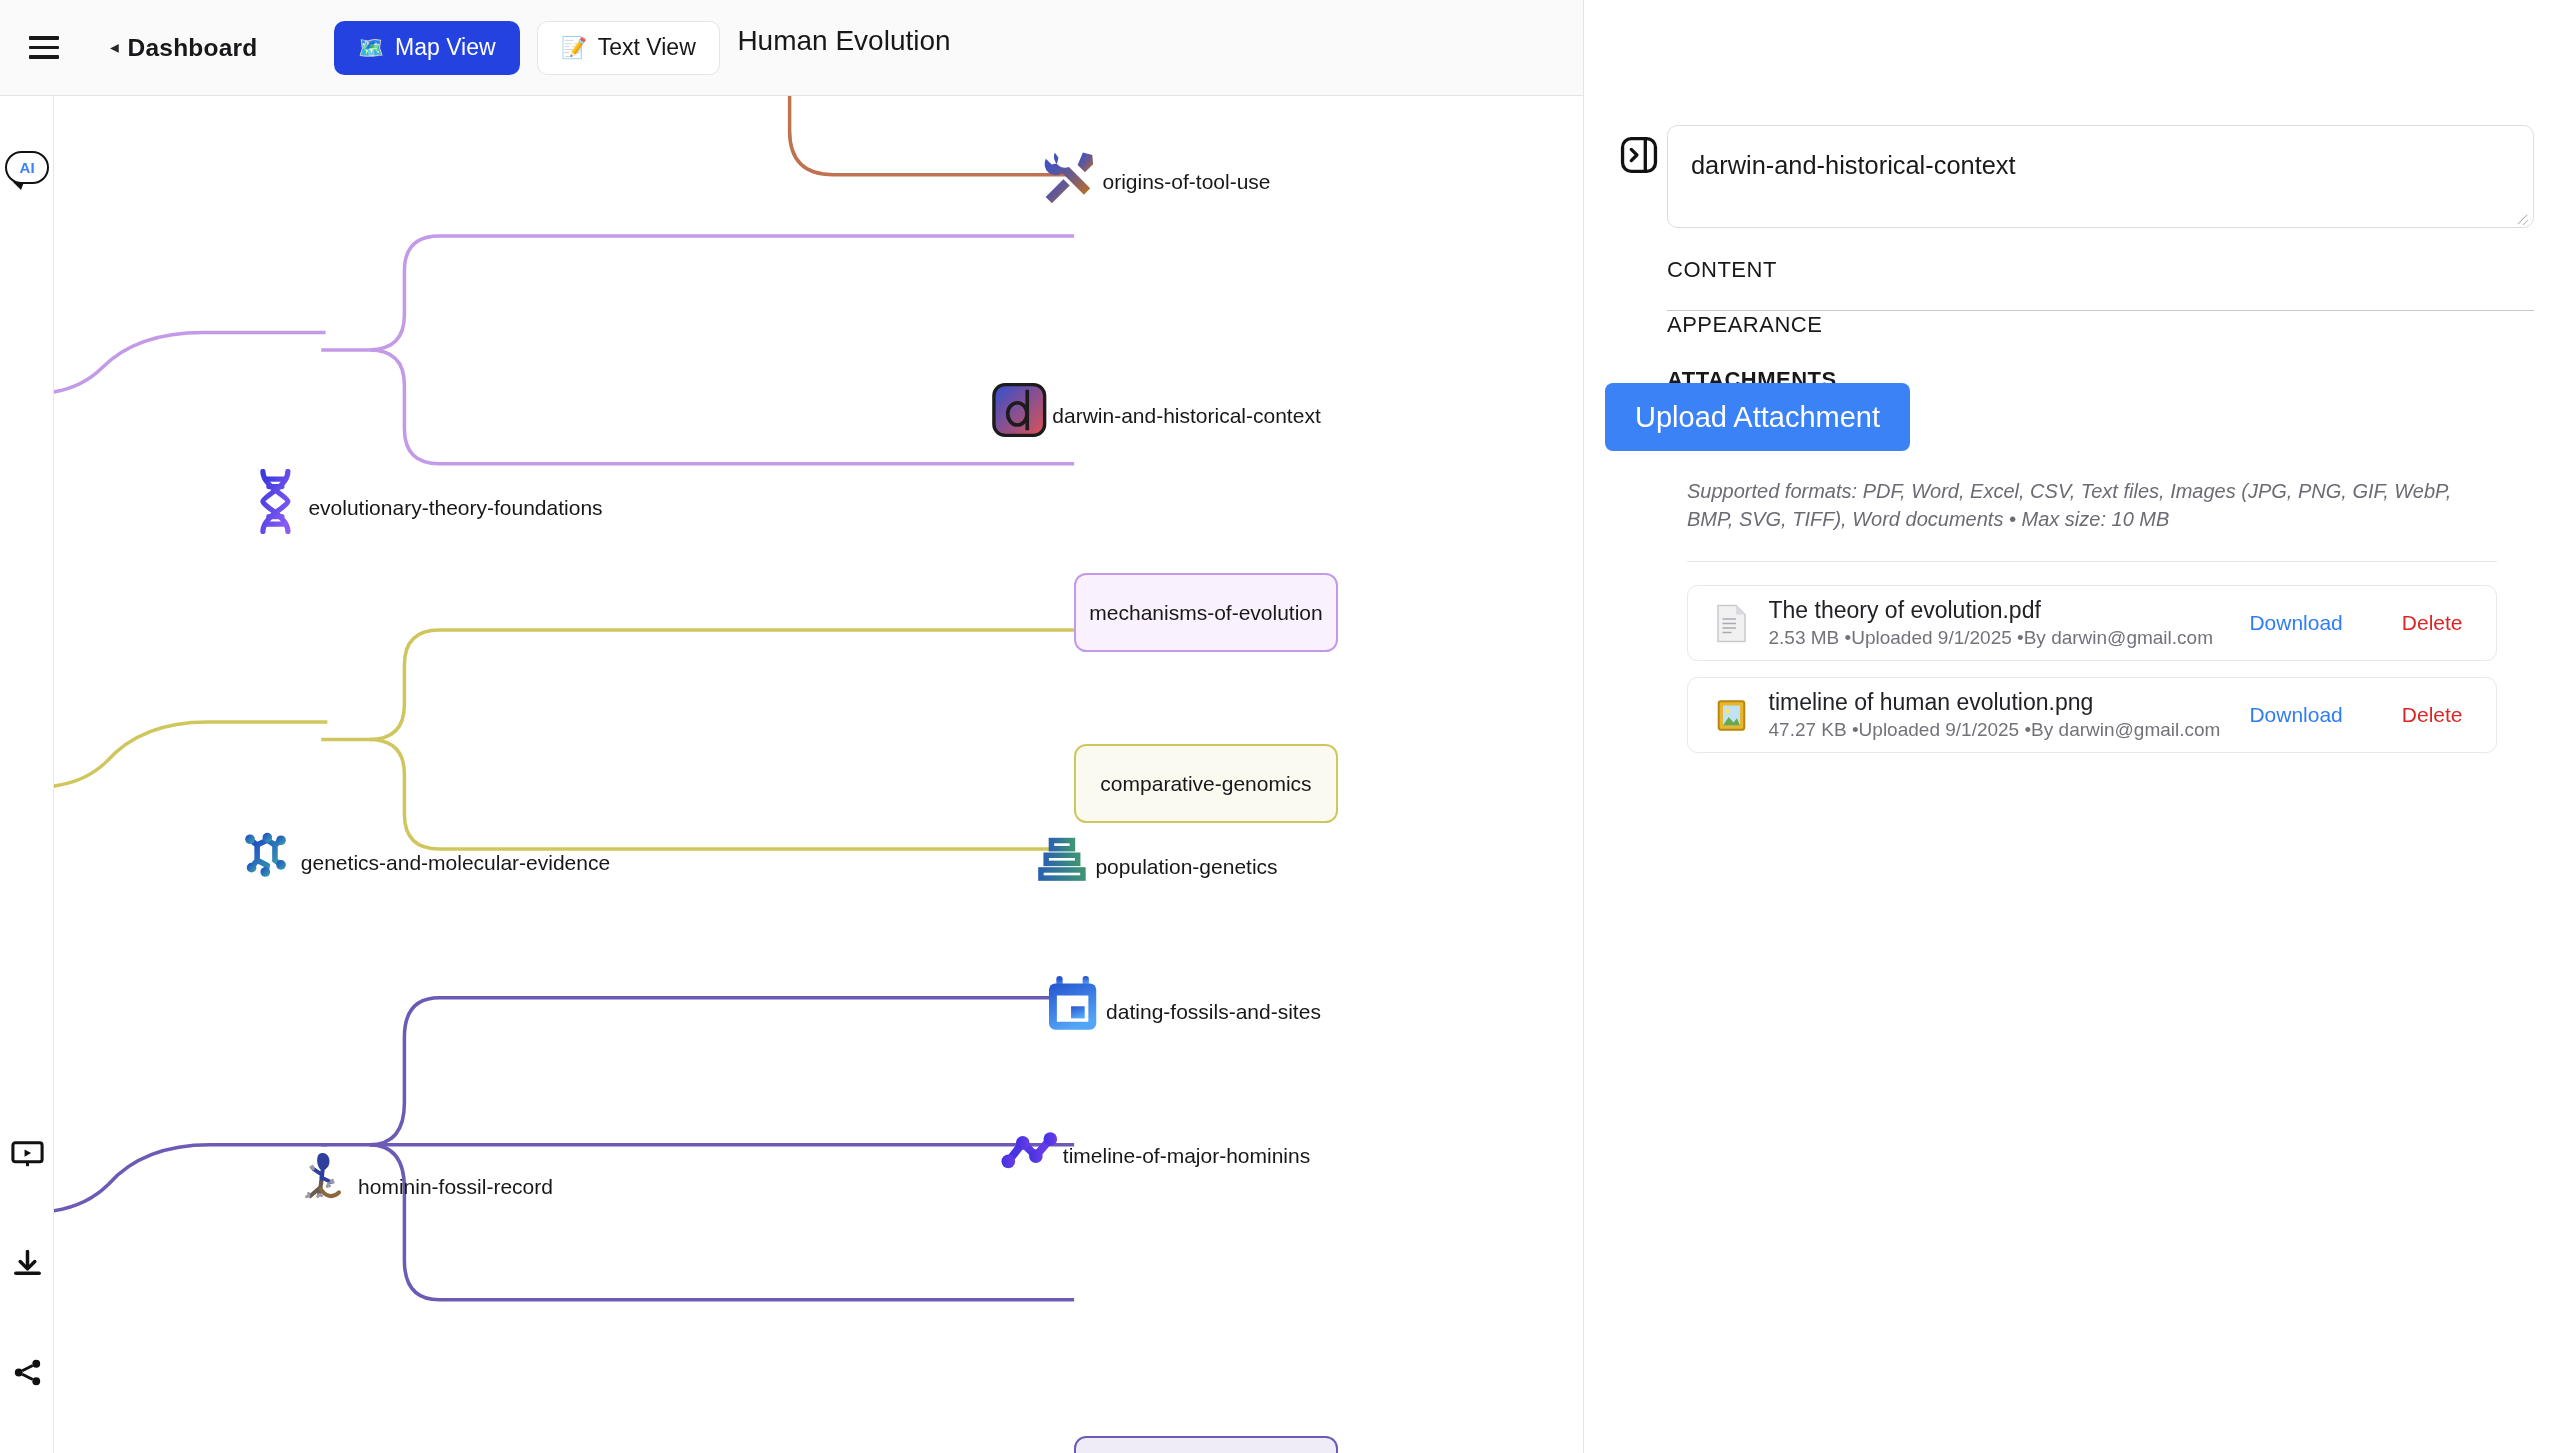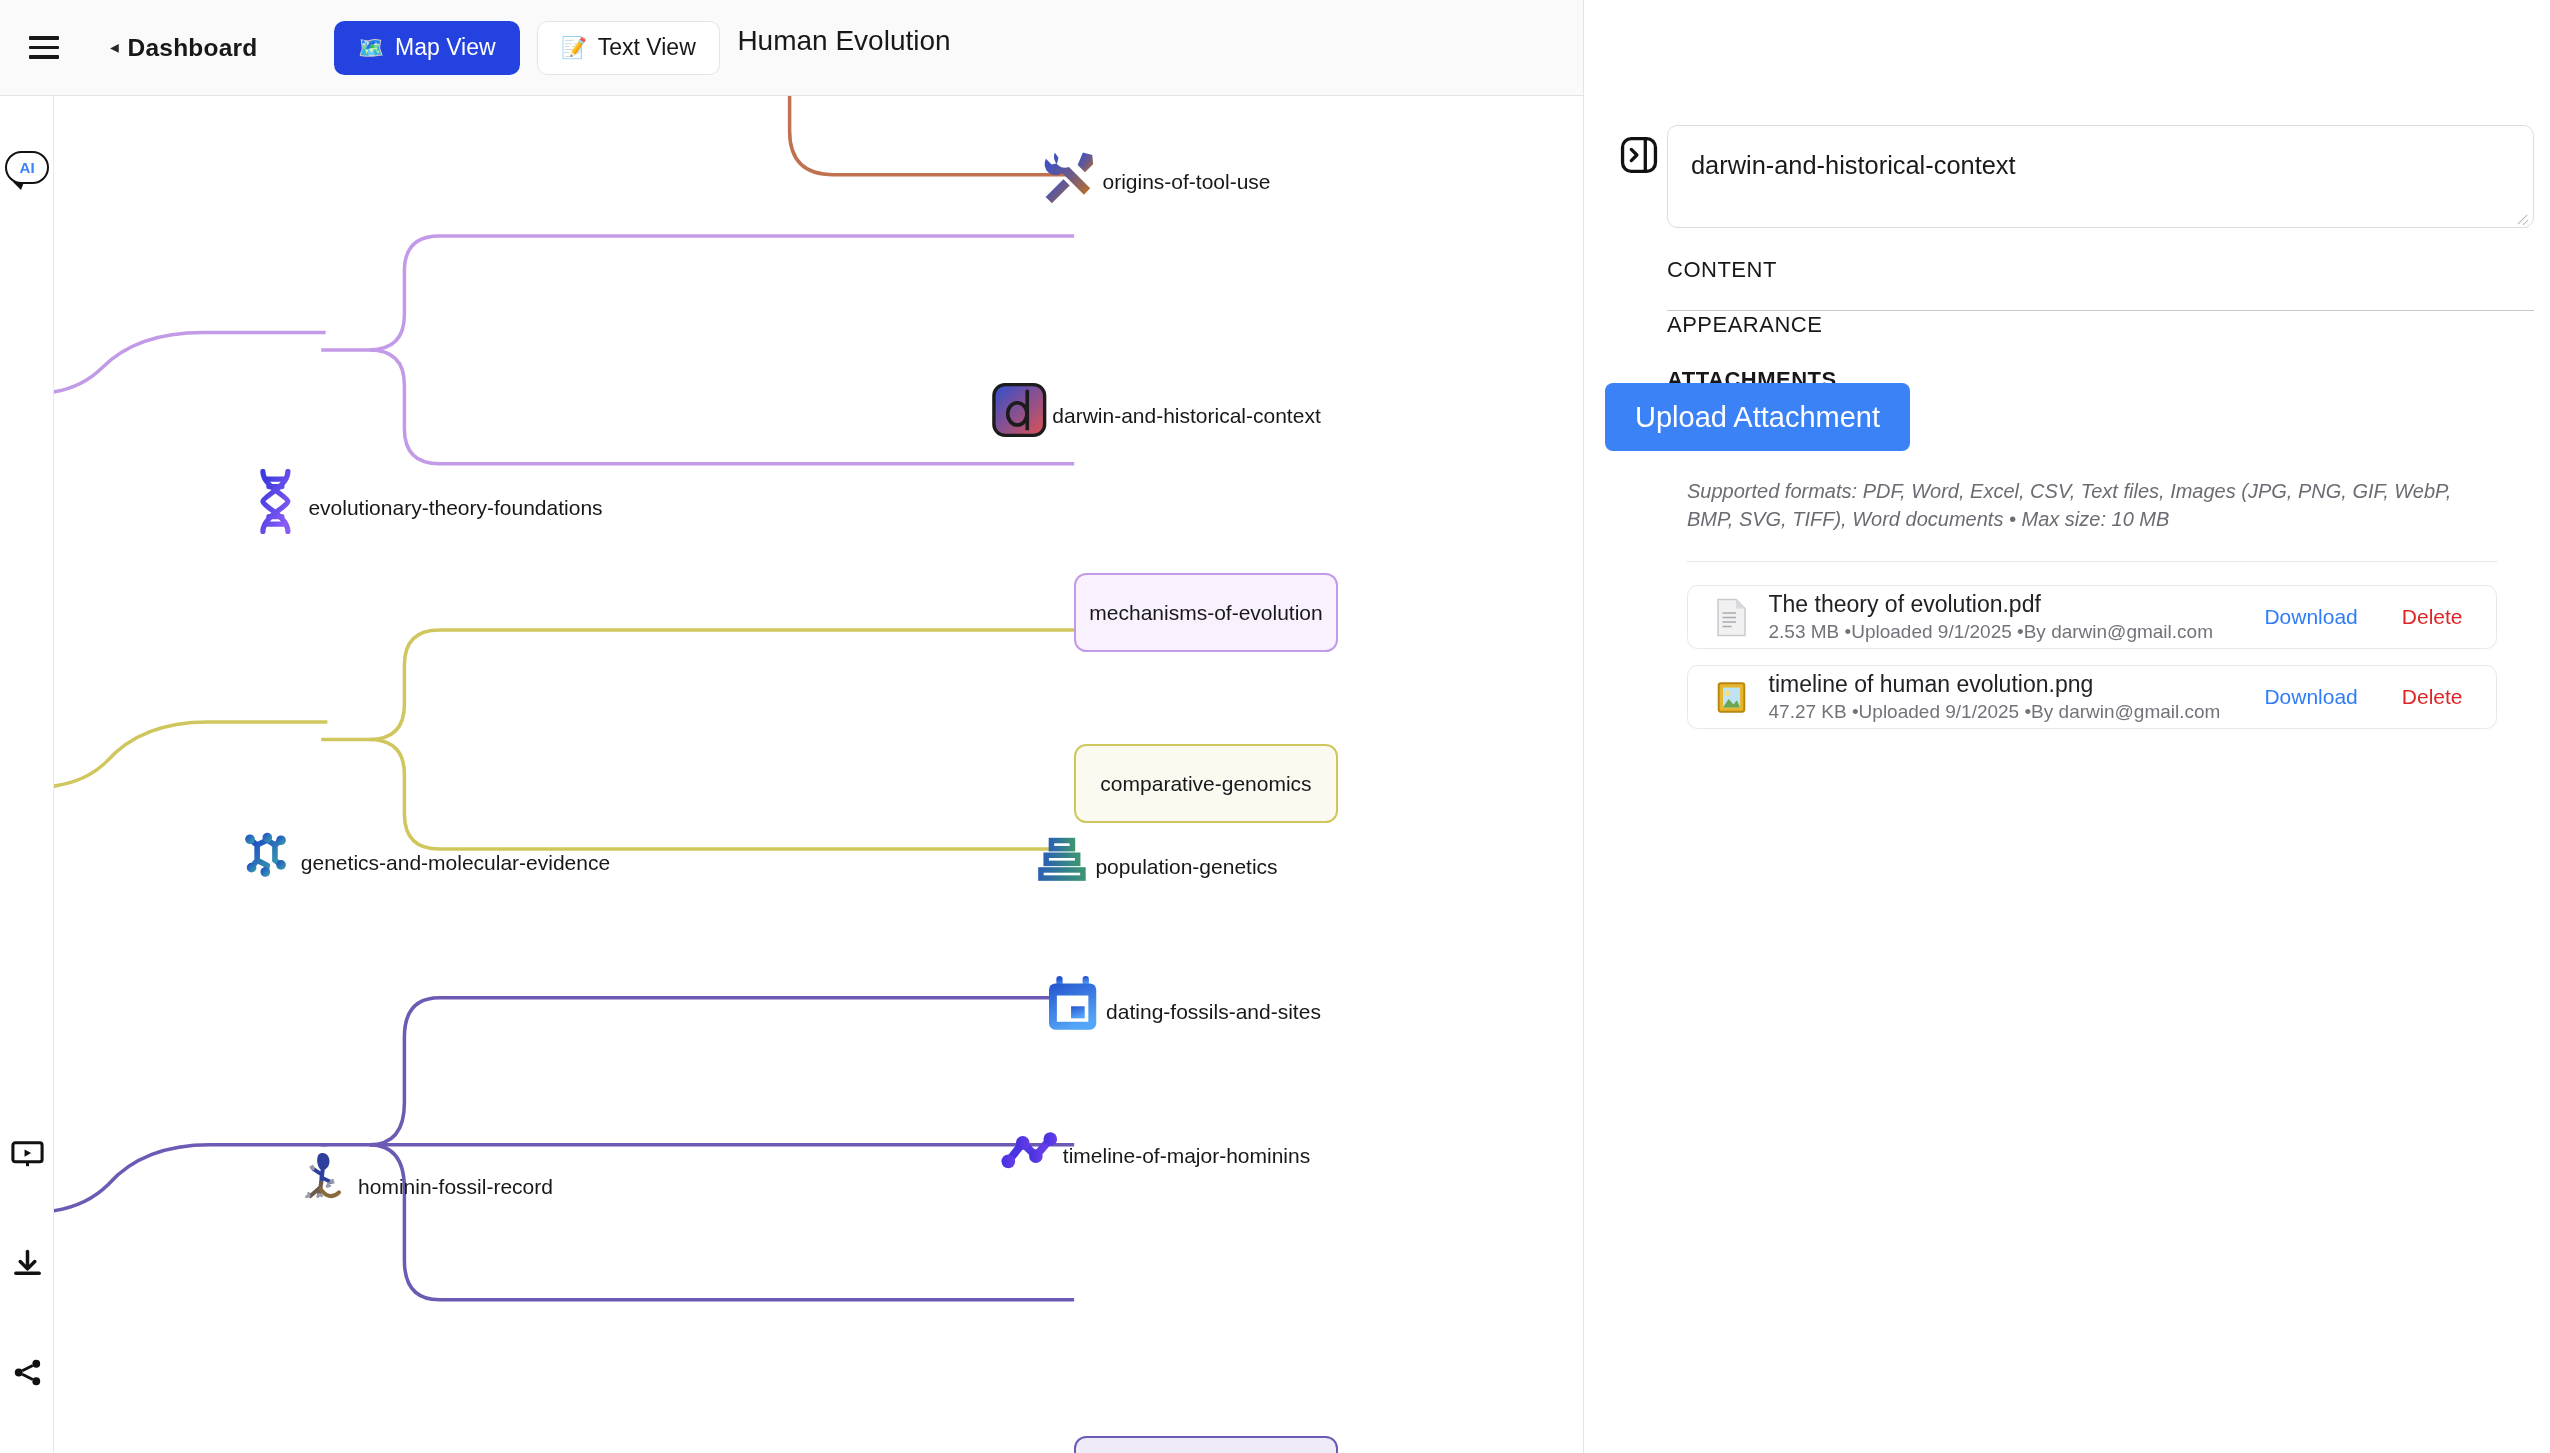--- a/index.html
+++ b/index.html
@@ -151,30 +151,30 @@
     display: flex; align-items: center;
   }
   .formats {
     position: absolute; left: 1687px; top: 477px; width: 814px;
     font-size: 20px; font-style: italic; color: #6b6b73; line-height: 1.42;
   }
   .divider { position: absolute; left: 1687px; top: 561px; width: 810px; height: 0.9px; background: #e7e7ea; }
 
   .att-list { position: absolute; left: 1687px; top: 585px; width: 810px; }
   .att-row {
-    position: relative; width: 810px; height: 64px;
+    position: relative; width: 810px; height: 76px;
     border: 0.9px solid #e8e8ec; border-radius: 10.5px; background: #fff;
     margin-bottom: 16px;
     display: flex; align-items: center; padding: 0 23px;
   }
   .att-ficon { width: 40px; height: 40px; flex: 0 0 40px; margin-right: 17.5px; display: flex; align-items: center; justify-content: center; }
   .att-meta { flex: 1 1 auto; min-width: 0; }
   .att-name { font-size: 23px; color: #222226; line-height: 1.18; }
   .att-sub { font-size: 19px; color: #72727a; line-height: 1.24; margin-top: 1.8px; max-width: 525px; }
-  .att-actions { display: flex; align-items: center; gap: 44px; flex: 0 0 auto; padding-right: 10.5px; }
+  .att-actions { display: flex; align-items: center; gap: 59px; flex: 0 0 auto; padding-right: 10.5px; }
   .link-dl { font-size: 21px; color: #2f7df6; cursor: pointer; }
   .link-del { font-size: 21px; color: #dc2626; cursor: pointer; }
 </style>
 </head>
 <body>
 
 <div id="app">
 
   <div class="map-region">
 

